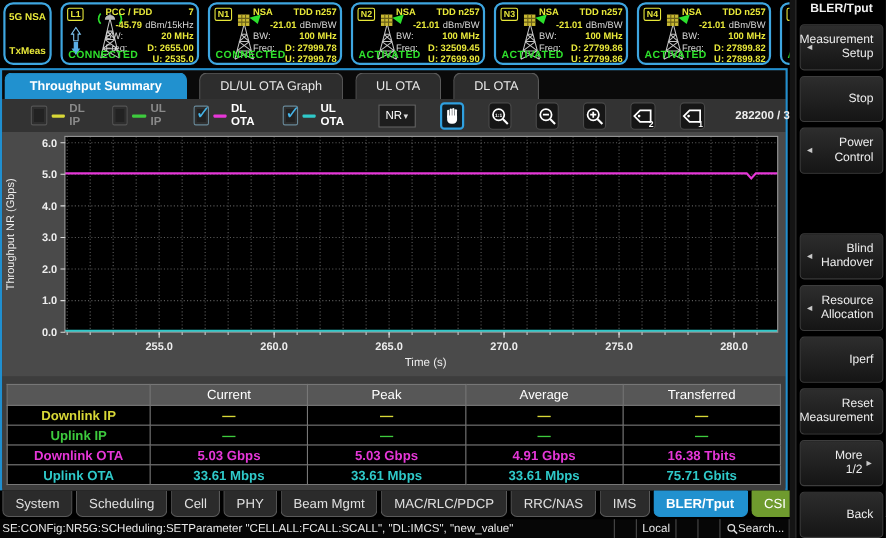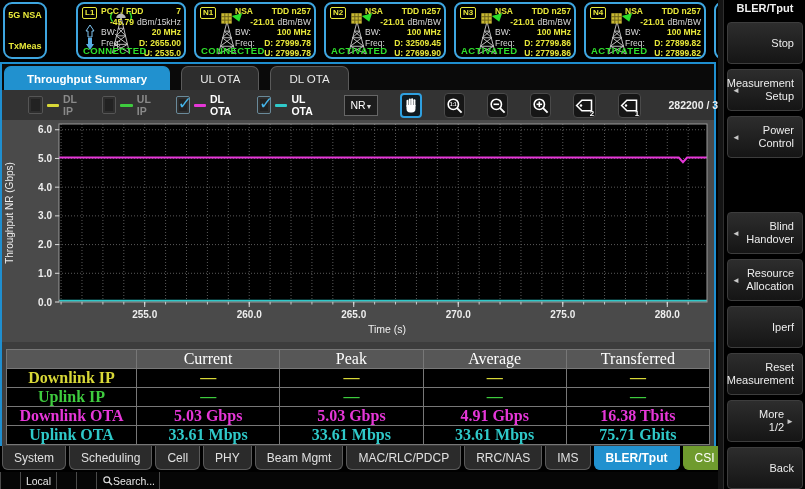--- a/index.html
+++ b/index.html
@@ -7,21 +7,21 @@
   body { font-family:"Liberation Sans","DejaVu Sans",sans-serif; width:805px; height:489px; position:relative; overflow:hidden; color:#eee; }
 
   
   .top-row { position:absolute; left:0; top:0; width:718px; height:62px; background:#000;
              display:flex; align-items:flex-start; gap:8px; padding:2px 0 0 3px; overflow:hidden; }
   .mode-box { flex:none; width:44px; height:57px; border:2px solid #3ea6e0; border-radius:9px;
               background:#000; color:#e8e83a; font-size:9px; font-weight:bold;
               display:flex; flex-direction:column; justify-content:space-between; padding:6px 2px; text-align:center; }
   .cell-panel { flex:none; position:relative; width:122px; height:57px; border:2px solid #3ea6e0;
                 border-radius:8px; background:#000; overflow:hidden; }
-  .cell-panel.lte { width:110px;margin-left:21px; }
+  .cell-panel.lte { width:126px; }
   .badge { position:absolute; left:4px; top:3px; border:1px solid #e8e83a; color:#e8e83a;
            font-size:8px; font-weight:bold; padding:0 2px; border-radius:2px; line-height:10px; }
   .ant { position:absolute; left:14px; top:8px; }
   .lte .ant { left:26px; top:7px; }
   .arrows { position:absolute; left:6px; top:20px; }
   .ptxt { position:absolute; right:3px; top:2px; width:76px; font-size:8.5px; font-weight:bold; line-height:10.5px; }
   .lte .ptxt { width:80px; }
   .ptxt .row { display:flex; justify-content:space-between; white-space:nowrap; }
   .ptxt .row.re { justify-content:flex-end; gap:3px; }
   .v { color:#e8e83a; } .lbl { color:#d8d8d8; font-weight:normal; }
@@ -52,22 +52,22 @@
                padding:0 5px; margin-left:6px; cursor:pointer; }
   .nr-select .chev::after { content:"▼"; font-size:7px; color:#ddd; }
   .tool-btn { width:31px; height:25px; background:#161616; border:1px solid #4a4a4a; border-radius:4px;
               display:flex; align-items:center; justify-content:center; margin-left:4px; cursor:pointer; }
   .tool-btn.active { border:2px solid #2fa0e0; background:#101a20; }
   .counter { margin-left:9px; font-size:10.5px; font-weight:bold; color:#eee; white-space:nowrap; }
 
   .chart-box { height:222px; background:#4a4a4a; position:relative; }
   .table-box { height:106px; background:#3d3d3d; padding:7px 4px 0 4px; }
   table.meas { width:704px; border-collapse:collapse; table-layout:fixed; }
-  table.meas th, table.meas td { border:1px solid #777; height:18px; font-size:16px; font-weight:bold;
-                                 text-align:center; padding:0 4px;font-family:Liberation Serif, serif; }
+  table.meas th, table.meas td { border:1px solid #777; height:18px; font-size:12px; font-weight:bold;
+                                 text-align:center; padding:0 4px; }
   table.meas th { background:#575757; color:#fff; height:19px; font-weight:normal; }
   table.meas td { background:#000; }
   table.meas .lab-col { width:130px; }
 
   
   .bottom-tabs { position:absolute; left:0; top:446px; width:718px; height:26px; background:#000;
                  display:flex; align-items:flex-start; padding-left:2px; }
   .btab { height:24px; display:flex; align-items:center; padding:0 11px; margin-right:3px;
           background:#2b2b2b; border:1px solid #5a5a5a; border-top:none; border-radius:0 0 6px 6px;
           font-size:12px; color:#e0e0e0; cursor:pointer; white-space:nowrap; }
@@ -294,20 +294,21 @@
       </svg>
     </span>
     <span class="status">ACTIVATED</span>
   </div>
 </div>
 
 <div class="content">
 
   <div class="tab-row">
     <div class="ttab active">Throughput Summary</div>
+    <div class="ttab">DL/UL OTA Graph</div>
     <div class="ttab">UL OTA</div>
     <div class="ttab">DL OTA</div>
   </div>
 
   <div class="legend-row">
     <div class="leg-item off">
       <div class="cb"></div>
       <span class="leg-line" style="background-color: rgb(216, 216, 55);"></span>
       <span class="leg-lab">DL IP</span>
     </div>
@@ -540,45 +541,46 @@
   <div class="btab">Beam Mgmt</div>
   <div class="btab">MAC/RLC/PDCP</div>
   <div class="btab">RRC/NAS</div>
   <div class="btab">IMS</div>
   <div class="btab active">BLER/Tput</div>
   <div class="btab csi">CSI</div>
   <div class="btab">Assisted Tx Meas</div>
 </div>
 
 <div class="status-bar">
+  <div class="cmd">SE:CONFig:NR5G:SCHeduling:SETParameter "CELLALL:FCALL:SCALL", "DL:IMCS",  "new_value"</div>
   <div class="sb-cell sb-e1"></div>
   <div class="sb-cell sb-local">Local</div>
   <div class="sb-cell sb-e2"></div>
   <div class="sb-cell sb-e3"></div>
   <div class="sb-cell sb-search">
     <svg width="11" height="11" viewBox="0 0 24 24">
       <circle cx="10.5" cy="10.5" r="6.5" stroke="#ddd" stroke-width="2.5" fill="none"></circle>
       <line x1="15.3" y1="15.3" x2="22" y2="22" stroke="#ddd" stroke-width="3"></line>
     </svg>
     <span>Search...</span>
   </div>
 </div>
 
 <div class="sidebar">
   <div class="side-strip"></div>
   <div class="side-title">BLER/Tput</div>
   <div class="side-col">
     <div class="side-btn">
-        <span>Stop</span>
-      </div>
-    <div class="side-btn">
         <span class="arr-l"></span>
         <span>Measurement Setup</span>
       </div>
     <div class="side-btn">
+        <span>Stop</span>
+      </div>
+    <div class="side-btn">
         <span class="arr-l"></span>
         <span>Power Control</span>
       </div>
     <div class="side-spacer"></div>
     <div class="side-btn">
         <span class="arr-l"></span>
         <span>Blind Handover</span>
       </div>
     <div class="side-btn">
         <span class="arr-l"></span>

